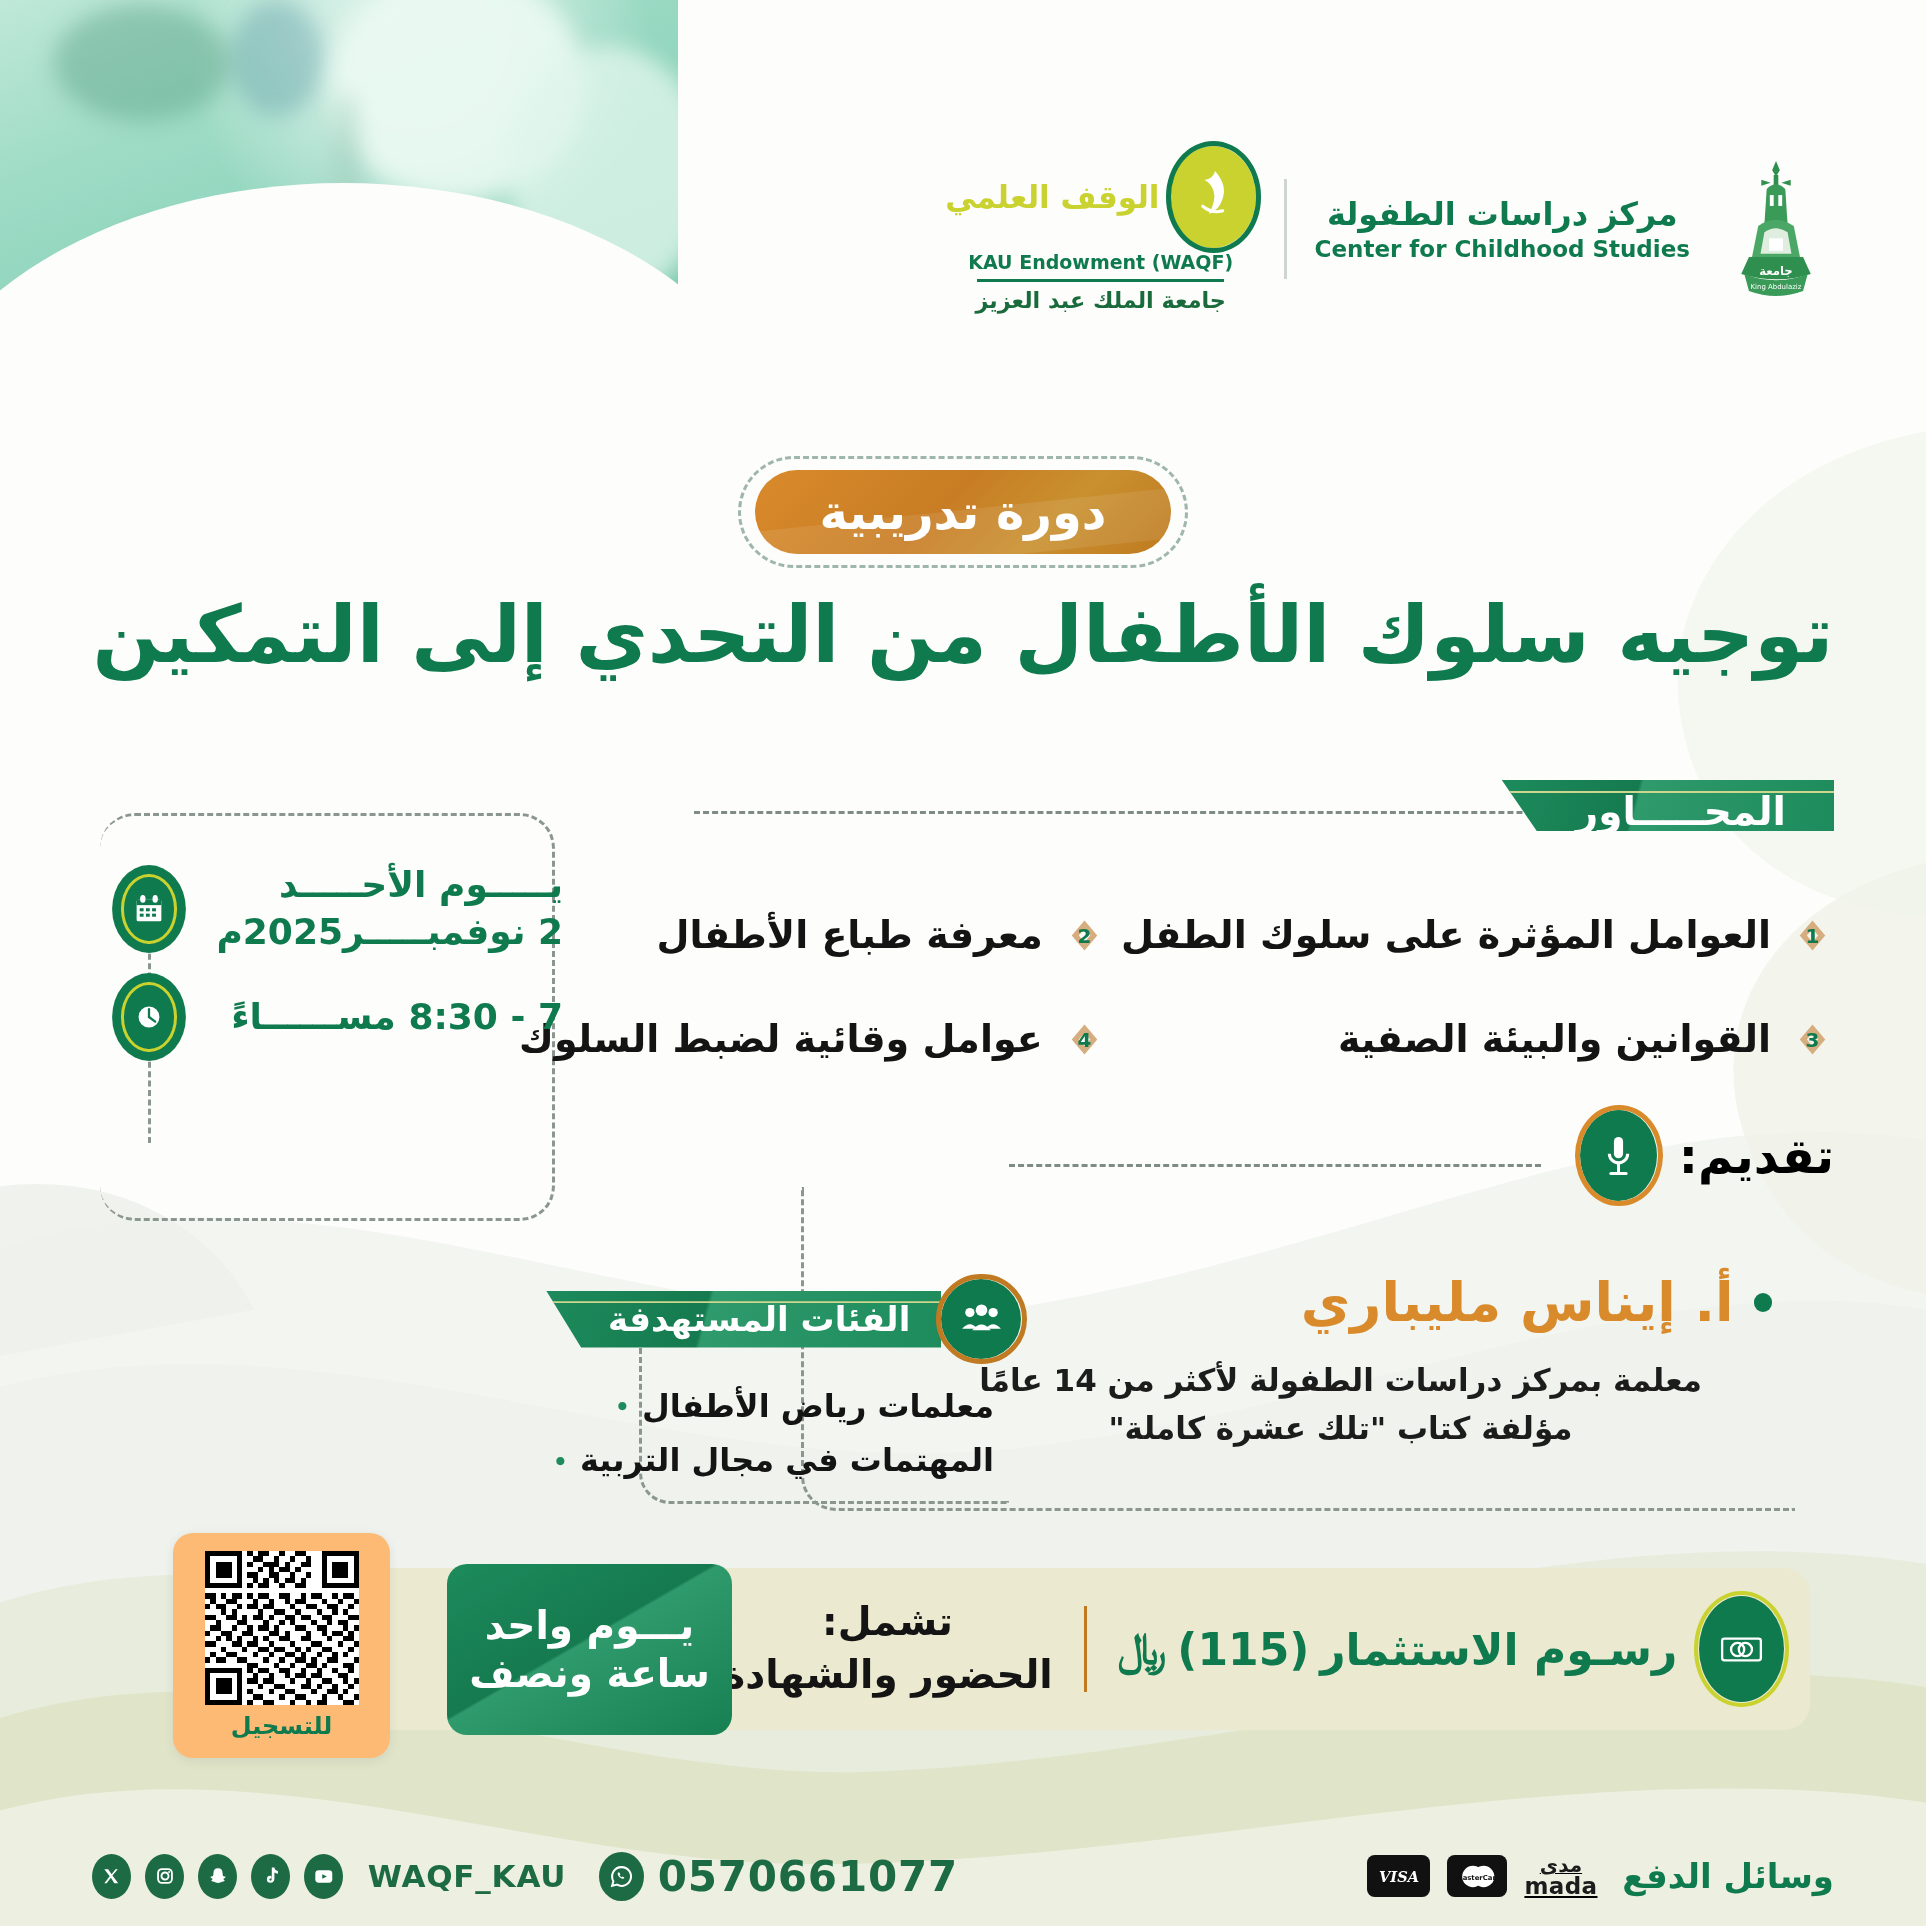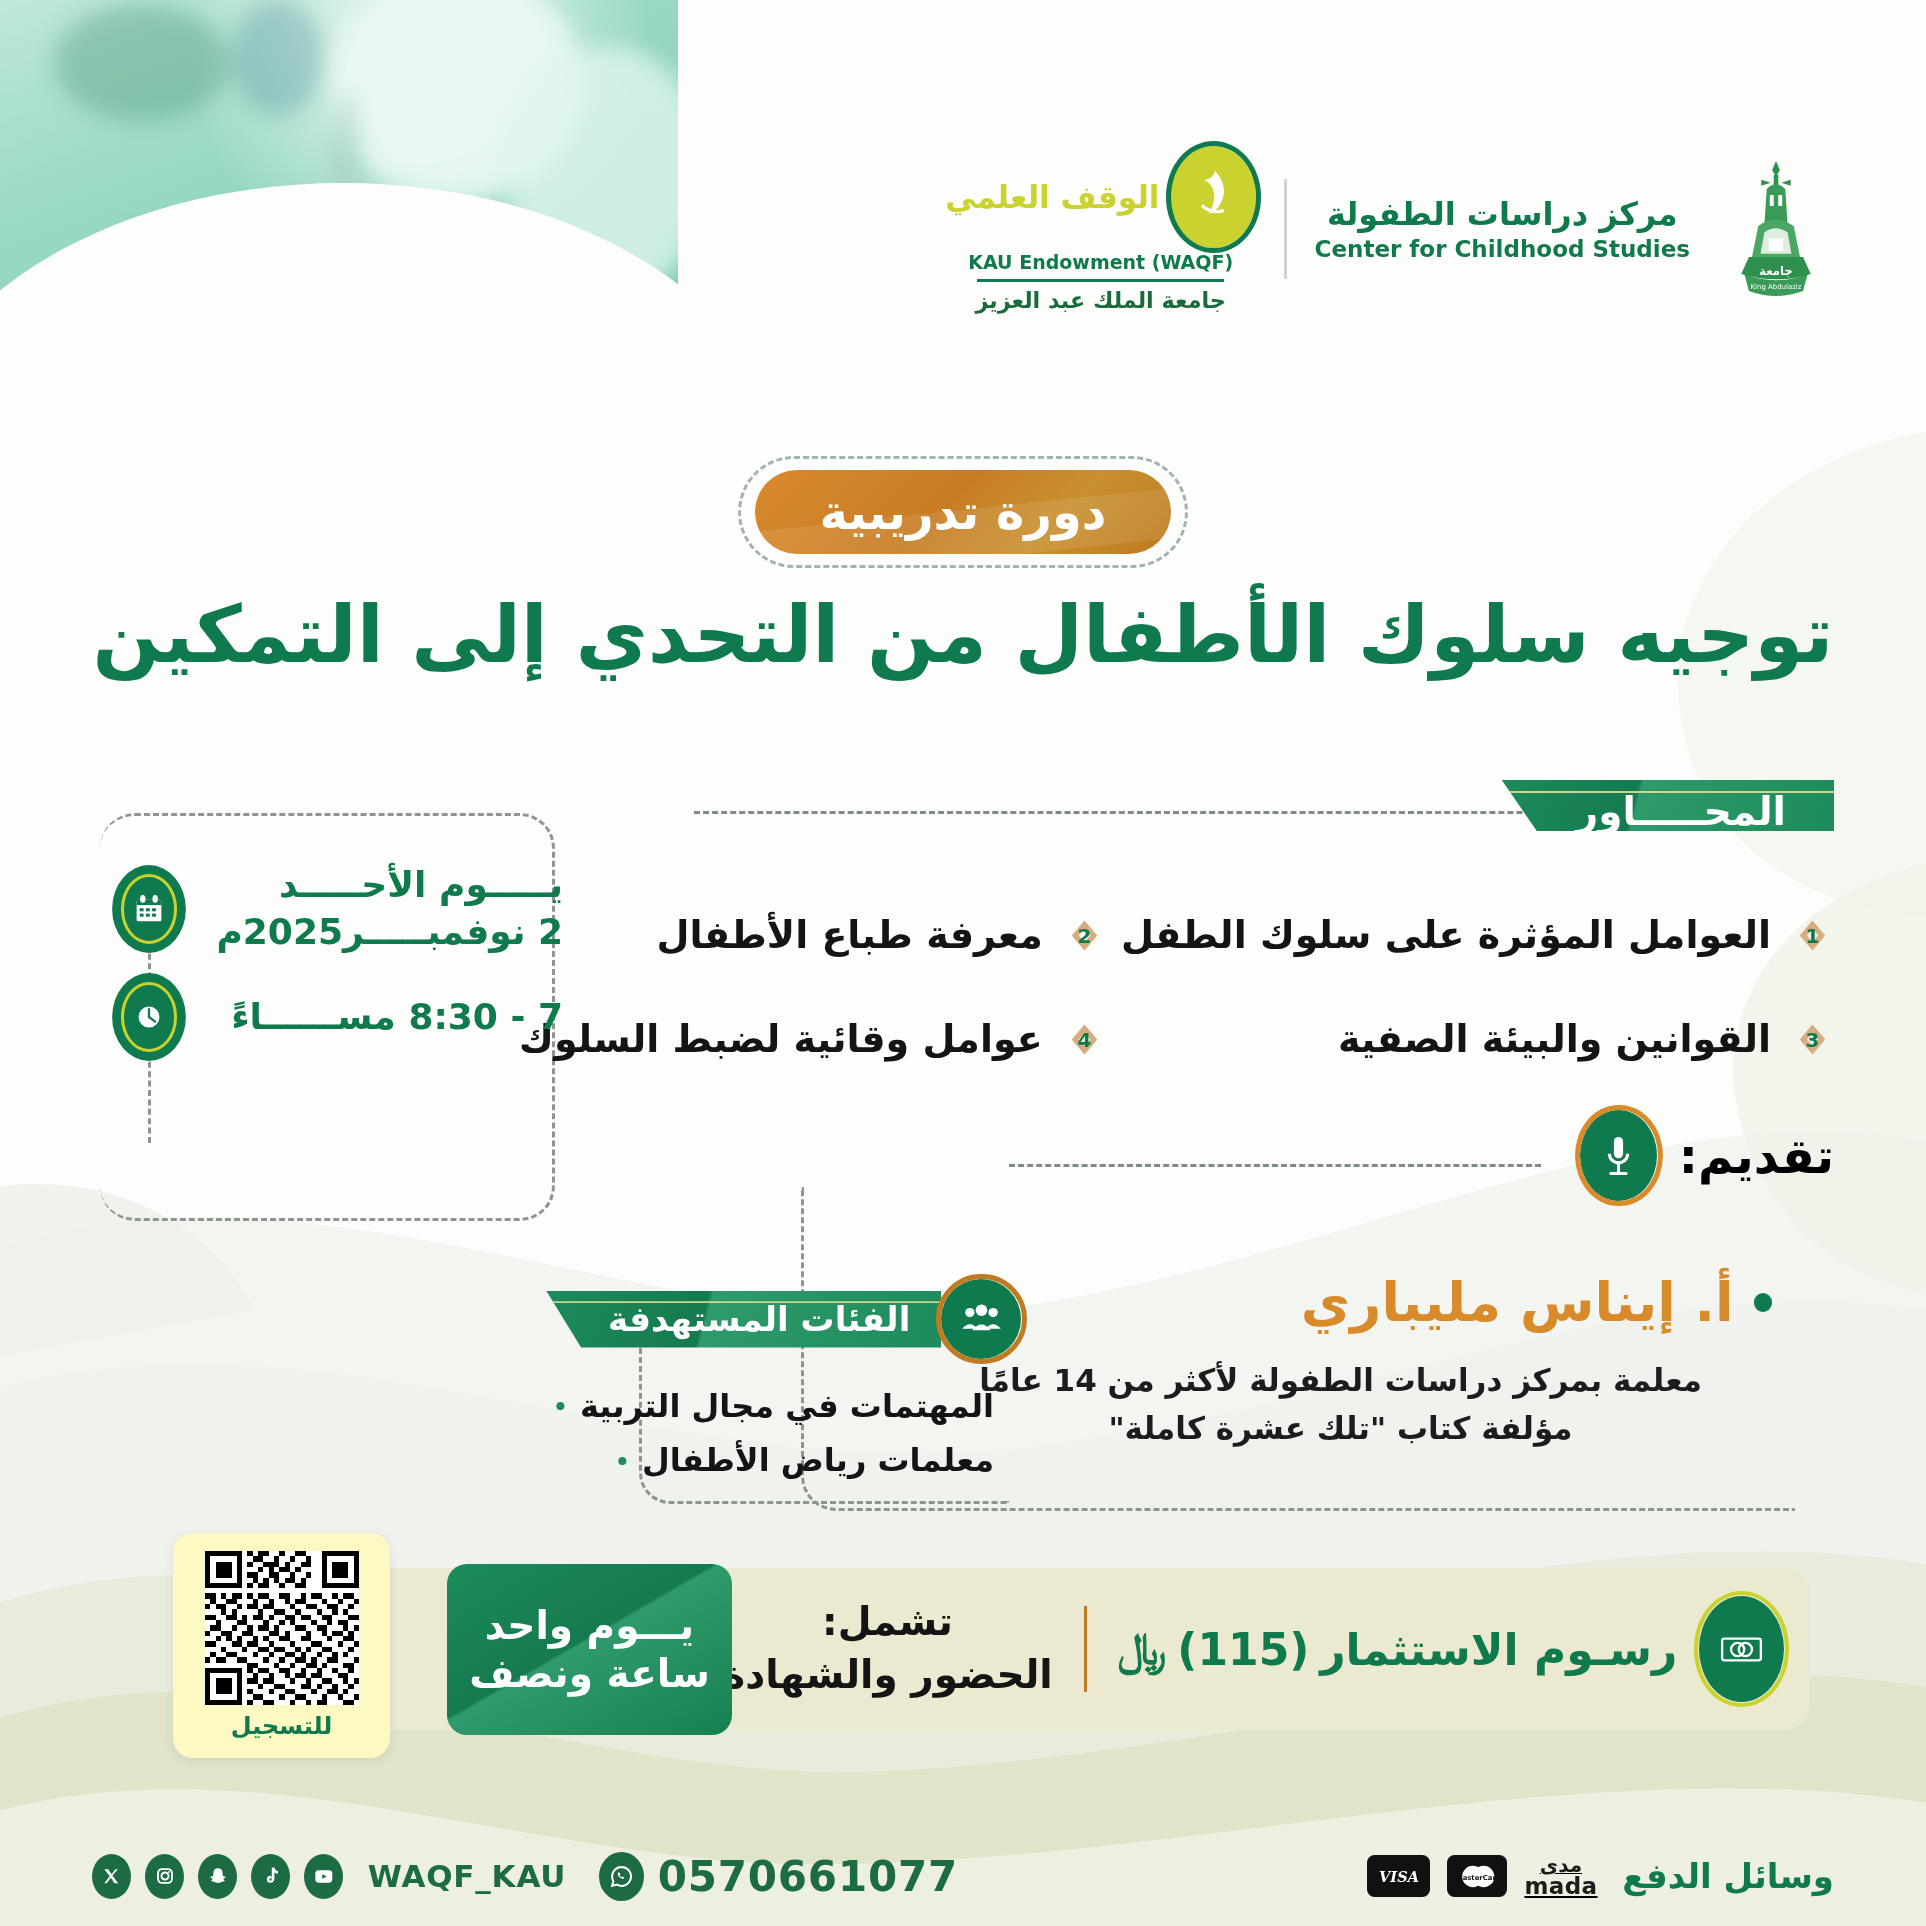--- a/index.html
+++ b/index.html
@@ -178,21 +178,21 @@
   .dur-chip{
     position:absolute; left:447px; top:1564px; width:285px; height:171px; border-radius:20px;
     background:linear-gradient(150deg,#1d8b5c 0%,#157a4f 46%,#2f9a6c 47%,#178052 100%);
     display:flex; flex-direction:column; align-items:center; justify-content:center; gap:3.1px; z-index:6;
   }
   .dur-chip div{ font-size:39px; font-weight:bold; color:#fff; }
 
   
   .qr-card{
     position:absolute; left:173px; top:1533px; width:217px; height:225px;
-    background:#fef9c3; border-radius:20px; z-index:7;
+    background:#fdba74; border-radius:20px; z-index:7;
     display:flex; flex-direction:column; align-items:center; justify-content:center; gap:6.2px;
     box-shadow:0 2.3px 10.8px rgba(0,0,0,.08);
   }
   .qr-img{ width:170px; height:154px; }
   .qr-label{ font-size:24px; font-weight:bold; color:#0f7a4e; }
 
   
   .footer{ position:absolute; left:0; right:0; top:1830px; height:92px; z-index:7; display:flex; align-items:center; justify-content:space-between; padding:0 92px; direction:rtl; }
   .pay{ display:flex; align-items:center; gap:17px; direction:rtl; }
   .pay-label{ font-size:34px; font-weight:bold; color:#0f7a4e; margin-left:7.7px; }
@@ -428,22 +428,22 @@
       </svg>
     </span>
     <span class="aud-chevbox">
       <span class="chev" style="font-size:34px;height:57px;line-height:57px;padding:0 31px 0 62px;">
         <span class="chev-outline" style="height:57px;"></span>
         <span>الفئات المستهدفة</span>
       </span>
     </span>
   </div>
   <ul class="aud-list">
+    <li>معلمات رياض الأطفال</li>
     <li>المهتمات في مجال التربية</li>
-    <li>معلمات رياض الأطفال</li>
   </ul>
 
   <div class="fee-bar">
     <div class="fee-inner">
       <span class="fee-coin">
         <span class="ring"></span>
         <svg width="45" height="31" viewBox="0 0 58 40">
           <rect x="4" y="6" width="50" height="28" rx="3" fill="none" stroke="#fff" stroke-width="3"></rect>
           <circle cx="24" cy="20" r="8.5" fill="none" stroke="#fff" stroke-width="3"></circle>
           <circle cx="34" cy="20" r="8.5" fill="none" stroke="#fff" stroke-width="3"></circle>

